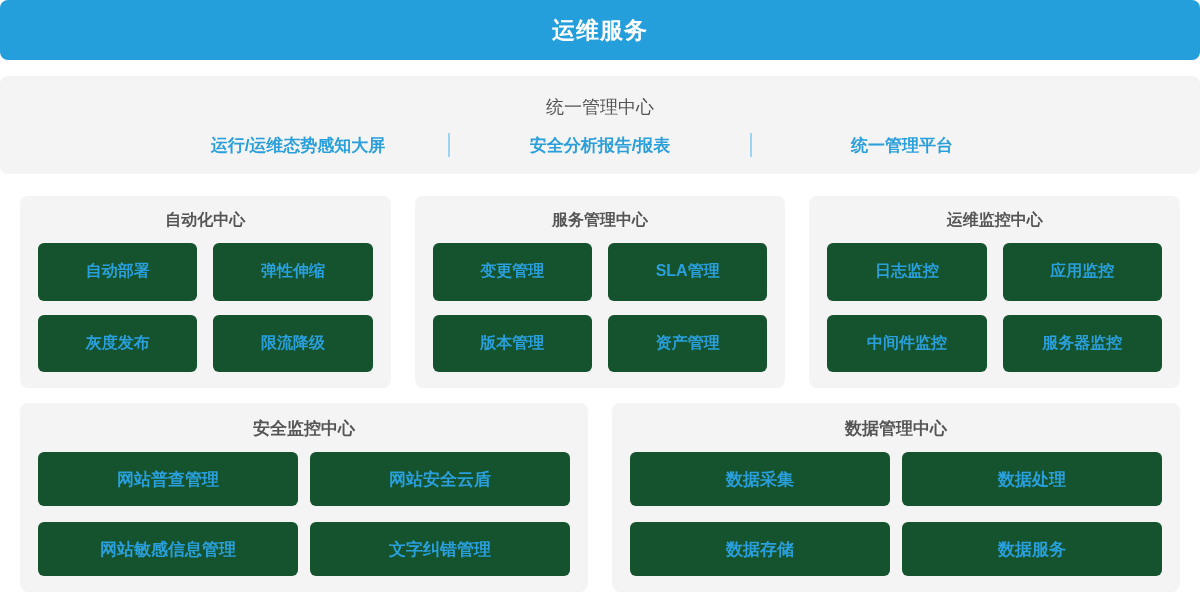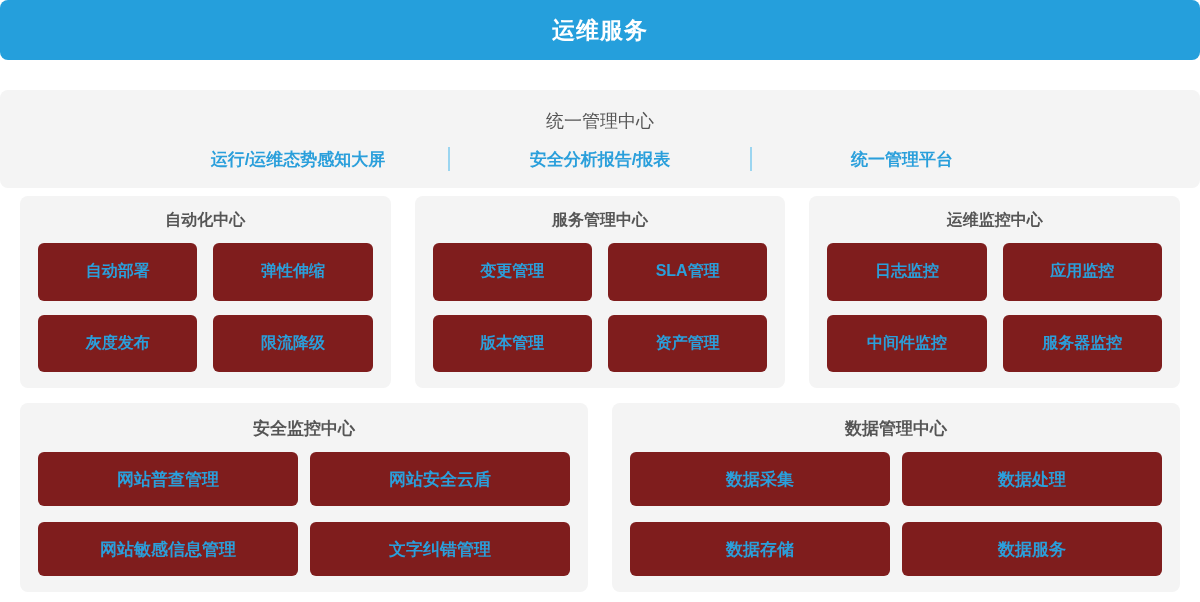--- a/index.html
+++ b/index.html
@@ -39,21 +39,21 @@
     font-size: 23px;
     font-weight: bold;
     letter-spacing: 1px;
     text-align: right;
   }
 
   
   .umc-band {
     position: absolute;
     left: 0;
-    top: 90px;
+    top: 76px;
     width: 1200px;
     height: 98px;
     background: #F4F4F4;
     border-radius: 8px;
     display: flex;
     flex-direction: column;
     align-items: center;
     justify-content: center;
   }
   .umc-title {
@@ -119,21 +119,21 @@
     margin-bottom: 12px;
   }
   .tile-grid {
     display: grid;
     grid-template-columns: 1fr 1fr;
     gap: 14px 16px;
     width: 100%;
     flex: 1 1 auto;
   }
   .tile {
-    background: #7f1d1d;
+    background: #14532d;
     border-radius: 6px;
     color: #2A9FDB;
     font-size: 16px;
     font-weight: bold;
     display: flex;
     align-items: center;
     justify-content: center;
     text-align: center;
     min-height: 0;
   }

